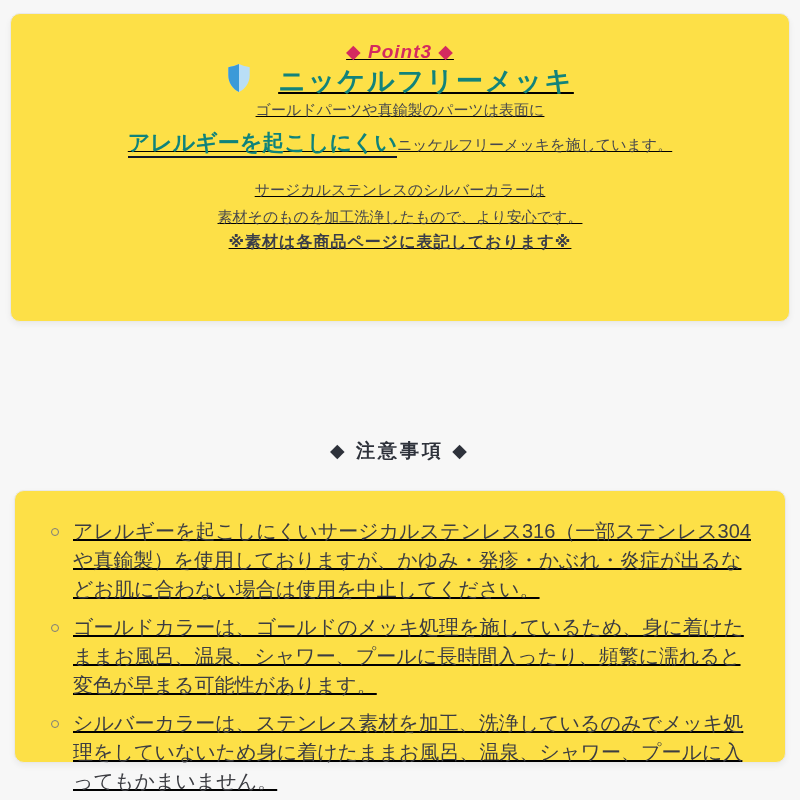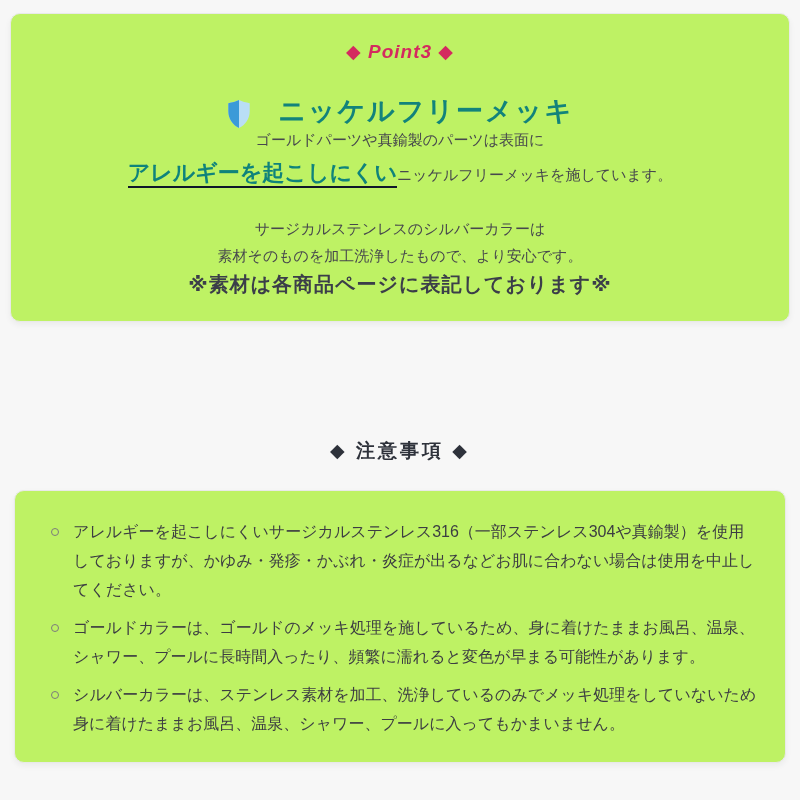--- a/index.html
+++ b/index.html
@@ -7,45 +7,45 @@
     padding: 0;
     width: 800px;
     height: 800px;
     background: #f7f7f7;
     font-family: "Liberation Sans", "DejaVu Sans", sans-serif;
     position: relative;
     overflow: hidden;
   }
   .card {
     position: absolute;
-    background: #bef264;
+    background: #fde047;
     border: 1px solid #e9e9e9;
     border-radius: 10px;
     box-shadow: 0 3px 6px rgba(0,0,0,0.05);
     box-sizing: border-box;
+    text-decoration: underline;
   }
   #point-card {
     left: 10px;
     top: 13px;
     width: 780px;
     height: 309px;
     text-align: center;
   }
   .point3-label {
     margin-top: 26px;
     font-size: 19px;
     font-weight: bold;
     font-style: italic;
     letter-spacing: 1px;
     color: #d42a5f;
   }
   .main-heading-row {
-    margin-top: 30px;
     display: flex;
-    align-items: flex-end;
+    align-items: flex-start;
     justify-content: center;
     gap: 26px;
   }
   .main-heading-text {
     font-size: 27px;
     font-weight: bold;
     letter-spacing: 2px;
     color: #12837b;
   }
   .body-line {
@@ -55,31 +55,31 @@
   }
   .line1 { }
   .line2 { margin-top: 8px; line-height: 30px; }
   .highlight {
     font-size: 22px;
     font-weight: bold;
     color: #0f837b;
     border-bottom: 2px solid #0f172a;
     padding-bottom: 1px;
   }
-  .line3 { margin-top: 28px; }
+  .line3 { margin-top: 19px; }
   .line4 { margin-top: 6px; text-align: center; }
   .red-note {
     margin-top: 9px;
     font-size: 13.5px;
     font-weight: bold;
     color: #e00000;
   }
   .bold-note {
     margin-top: 5px;
-    font-size: 20px;
+    font-size: 16px;
     font-weight: bold;
     letter-spacing: 1px;
     color: #3b3e49;
   }
   #caution-heading {
     position: absolute;
     top: 438px;
     left: 0;
     width: 800px;
     text-align: center;
@@ -98,21 +98,21 @@
   .note-list {
     list-style: none;
     margin: 0;
     padding: 0;
     text-align: left;
   }
   .note-item {
     position: relative;
     padding-left: 24px;
     margin-bottom: 9px;
-    font-size: 16px;
+    font-size: 20px;
     line-height: 29px;
     color: #3c3d42;
   }
   .bullet {
     position: absolute;
     left: 2px;
     top: 11px;
     width: 6px;
     height: 6px;
     border: 1.5px solid #7c7c7c;

